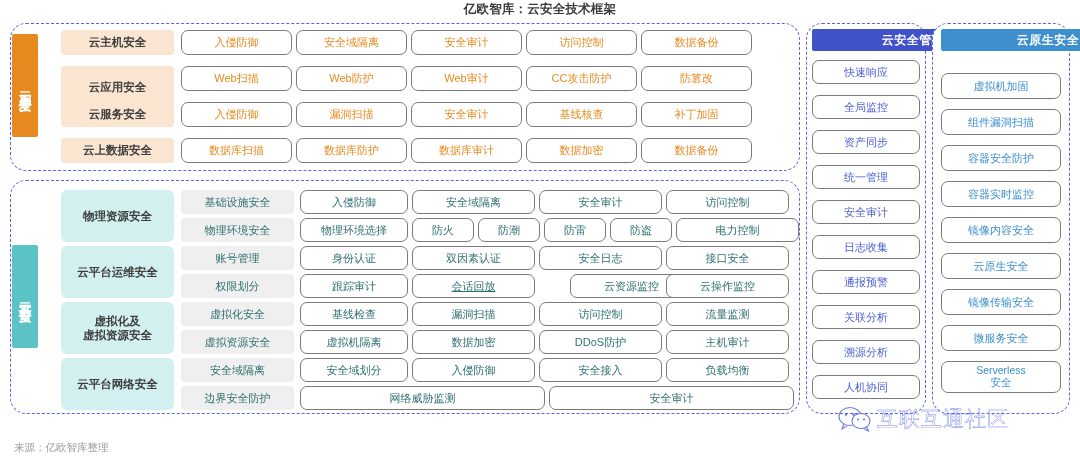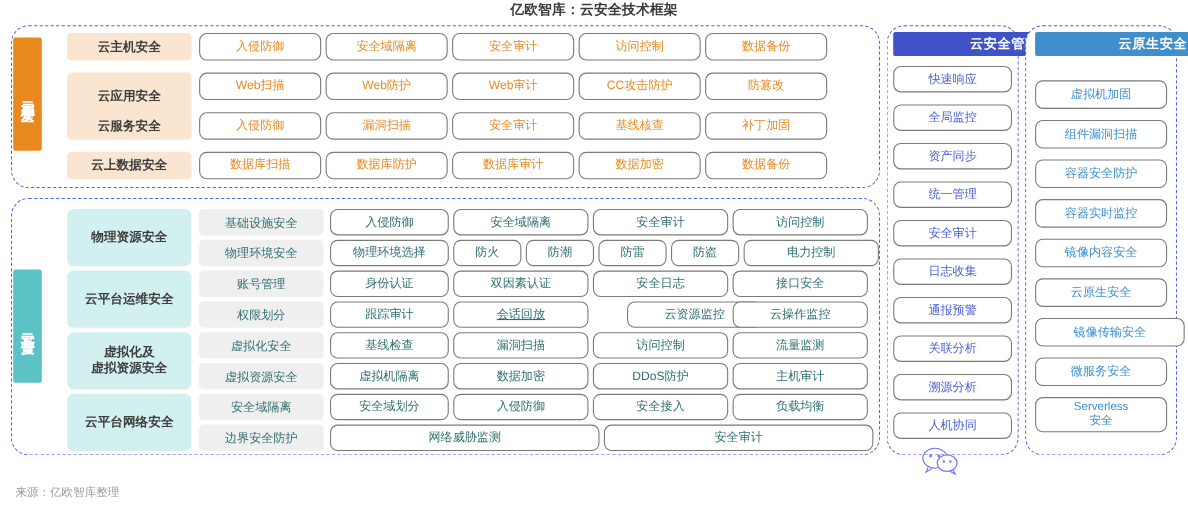--- a/index.html
+++ b/index.html
@@ -135,20 +135,21 @@
   <svg width="34" height="26" viewBox="0 0 34 26">
     <ellipse cx="12" cy="10.5" rx="11" ry="9" fill="none" stroke="#5566e8" stroke-width="1.1"></ellipse>
     <path d="M6 18 L4 23 L9.5 19.6" fill="none" stroke="#5566e8" stroke-width="1.1"></path>
     <circle cx="8" cy="8.5" r="1.3" fill="#5566e8"></circle>
     <circle cx="15.5" cy="8.5" r="1.3" fill="#5566e8"></circle>
     <ellipse cx="23" cy="15" rx="9" ry="7.5" fill="#fff" stroke="#5566e8" stroke-width="1.1"></ellipse>
     <path d="M28.5 21 L30.5 25 L25.5 22.4" fill="none" stroke="#5566e8" stroke-width="1.1"></path>
     <circle cx="20" cy="13.5" r="1.1" fill="#5566e8"></circle>
     <circle cx="26" cy="13.5" r="1.1" fill="#5566e8"></circle>
   </svg>
+  <span class="wm-text">互联互通社区</span>
 </div>
 
 <div class="cat-o" style="left: 61px; top: 30px; width: 113px; height: 25px;">云主机安全</div>
 <div class="cap o" style="left: 181px; top: 30px; width: 111px; height: 25px;">入侵防御</div>
 <div class="cap o" style="left: 296px; top: 30px; width: 111px; height: 25px;">安全域隔离</div>
 <div class="cap o" style="left: 411px; top: 30px; width: 111px; height: 25px;">安全审计</div>
 <div class="cap o" style="left: 526px; top: 30px; width: 111px; height: 25px;">访问控制</div>
 <div class="cap o" style="left: 641px; top: 30px; width: 111px; height: 25px;">数据备份</div>
 <div class="cat-o" style="left: 61px; top: 66px; width: 113px; height: 42px;">云应用安全</div>
 <div class="cap o" style="left: 181px; top: 66px; width: 111px; height: 25px;">Web扫描</div>
@@ -221,15 +222,15 @@
 <div class="cap b" style="left: 812px; top: 270px; width: 108px; height: 24px;">通报预警</div>
 <div class="cap b" style="left: 812px; top: 305px; width: 108px; height: 24px;">关联分析</div>
 <div class="cap b" style="left: 812px; top: 340px; width: 108px; height: 24px;">溯源分析</div>
 <div class="cap b" style="left: 812px; top: 375px; width: 108px; height: 24px;">人机协同</div>
 <div class="cap n" style="left: 941px; top: 73px; width: 120px; height: 26px;">虚拟机加固</div>
 <div class="cap n" style="left: 941px; top: 109px; width: 120px; height: 26px;">组件漏洞扫描</div>
 <div class="cap n" style="left: 941px; top: 145px; width: 120px; height: 26px;">容器安全防护</div>
 <div class="cap n" style="left: 941px; top: 181px; width: 120px; height: 26px;">容器实时监控</div>
 <div class="cap n" style="left: 941px; top: 217px; width: 120px; height: 26px;">镜像内容安全</div>
 <div class="cap n" style="left: 941px; top: 253px; width: 120px; height: 26px;">云原生安全</div>
-<div class="cap n" style="left: 941px; top: 289px; width: 136px; height: 26px;">镜像传输安全</div>
+<div class="cap n" style="left: 941px; top: 289px; width: 120px; height: 26px;">镜像传输安全</div>
 <div class="cap n" style="left: 941px; top: 325px; width: 120px; height: 26px;">微服务安全</div>
 <div class="cap n" style="left: 941px; top: 361px; width: 120px; height: 32px; font-size: 10.5px; flex-direction: column; line-height: 1.1;">Serverless<br>安全</div>
 
 </body></html>

